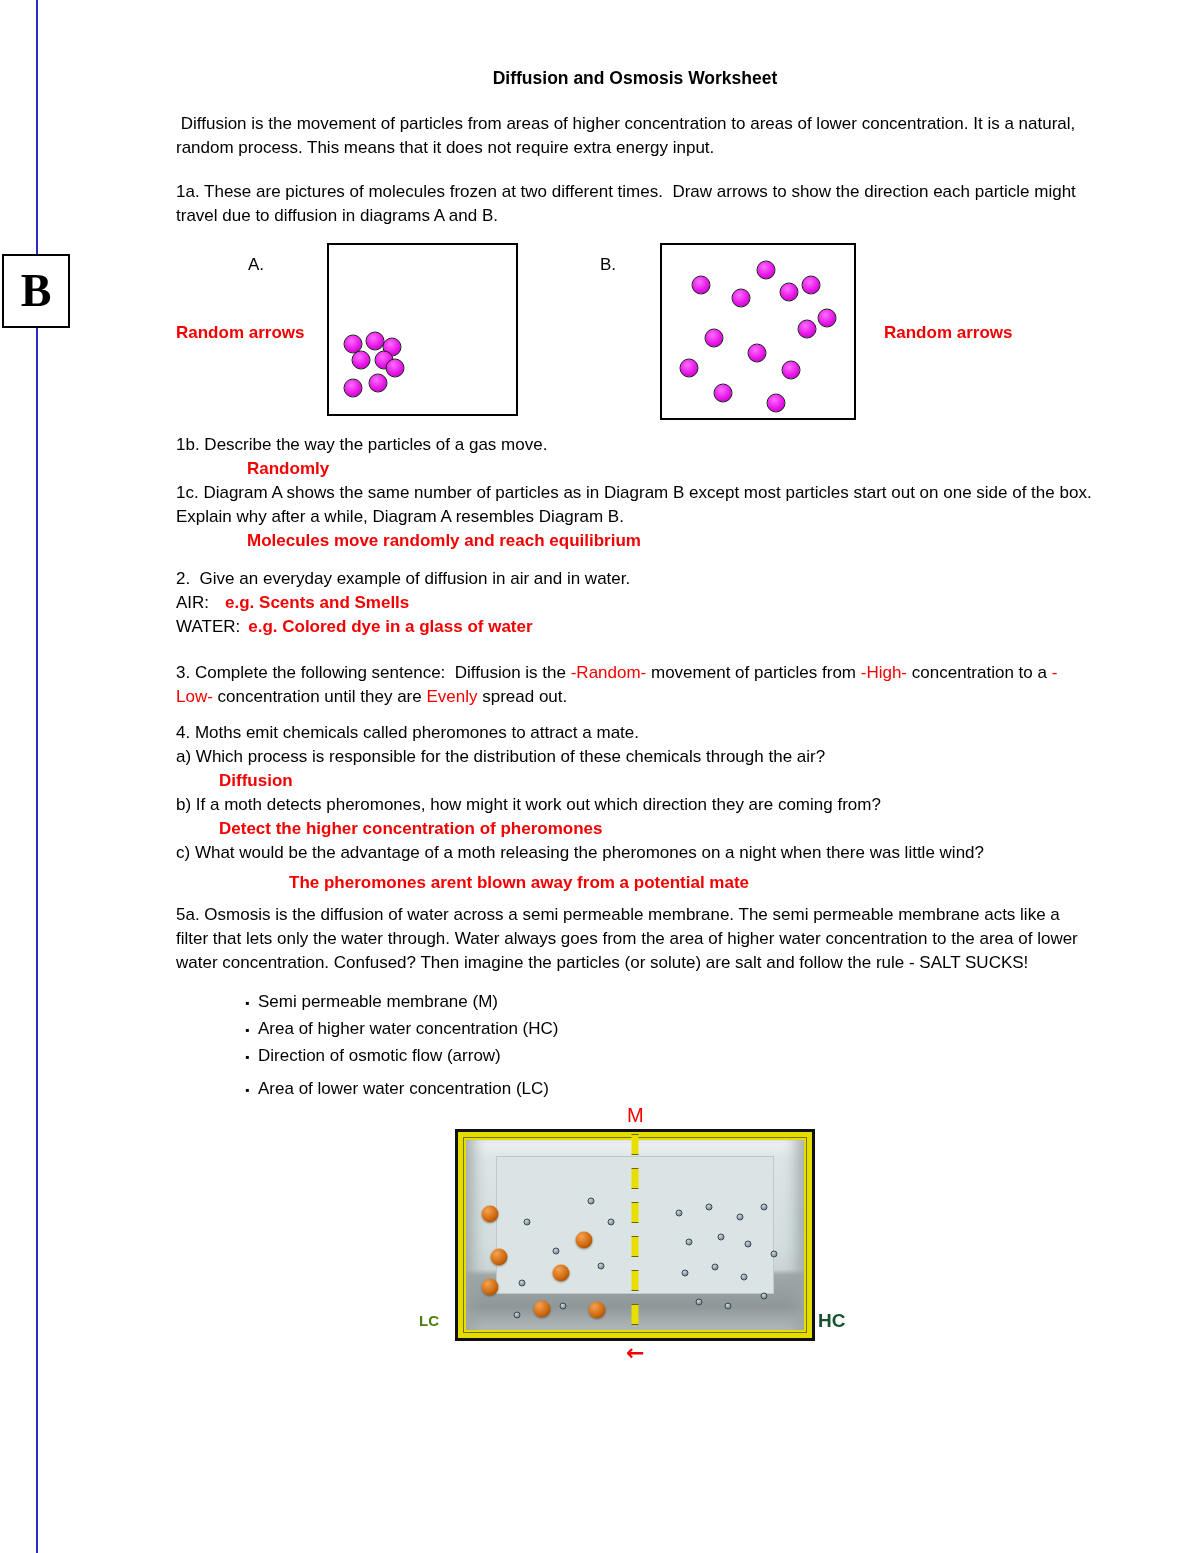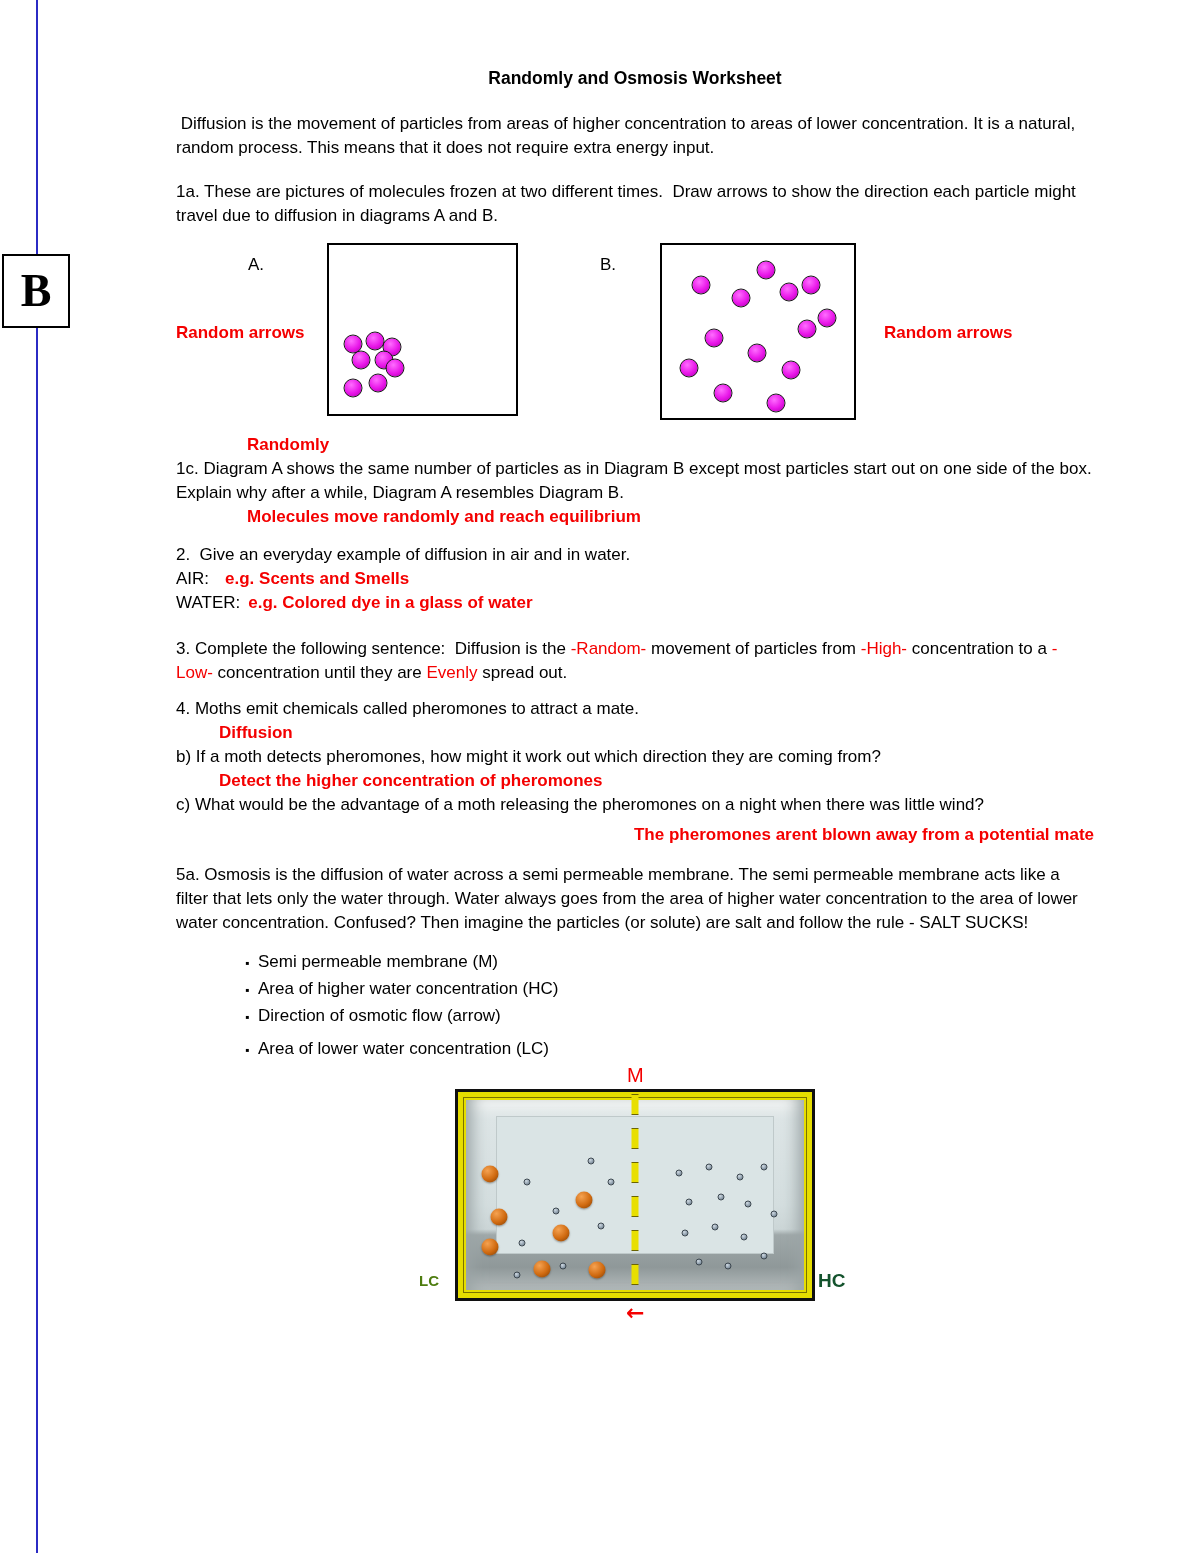--- a/index.html
+++ b/index.html
@@ -10,21 +10,21 @@
   .grade-box { position:absolute; left:2px; top:254px; width:68px; height:74px; border:2px solid #000; background:#fff; display:flex; align-items:center; justify-content:center; z-index:2; }
   .grade-box span { font-family:"Liberation Serif", serif; font-weight:bold; font-size:46px; line-height:1; }
   .content { position:absolute; left:176px; top:66px; width:918px; font-size:17px; line-height:24px; }
   .title { font-size:17.5px; font-weight:bold; text-align:center; margin-bottom:22px; line-height:24px; }
   .block, .line { white-space:pre-wrap; }
   .mb20 { margin-bottom:20px; }
   .mb14 { margin-bottom:14px; }
   .mb22 { margin-bottom:22px; }
   .mb24 { margin-bottom:12px; }
   .mb6  { margin-bottom:6px; }
-  .mb8  { margin-bottom:16px;text-align:right; }
+  .mb8  { margin-bottom:8px; }
   .answer { color:#f40000; font-weight:bold; }
   .blank { color:#f40000; }
   .ind1 { padding-left:71px; }
   .ind2 { padding-left:43px; }
   .ind3 { padding-left:113px; }
   .gap16 { margin-left:16px; }
   .gap8 { margin-left:8px; }
 
   
   .diagram-row { position:relative; height:190px; margin-top:15px; }
@@ -62,21 +62,21 @@
 </head>
 <body>
 
 <div class="page">
   <div class="margin-rule"></div>
   <div class="grade-box">
       <span>B</span>
     </div>
 
   <div class="content">
-    <h1 class="title">Randomly and Osmosis Worksheet</h1>
+    <h1 class="title">Diffusion and Osmosis Worksheet</h1>
 
     <p class="block mb20"> Diffusion is the movement of particles from areas of higher concentration to areas of lower concentration. It is a natural, random process. This means that it does not require extra energy input.</p>
 
     <p class="block">1a. These are pictures of molecules frozen at two different times.  Draw arrows to show the direction each particle might travel due to diffusion in diagrams A and B.</p>
 
     <div class="diagram-row">
       <span class="annot" style="left:0;top:78px;">Random arrows</span>
       <span class="dlabel" style="left:72px;top:10px;">A.</span>
       <div class="pbox" id="box-a" style="left:151px;top:0;width:191px;height:173px;">
           <div class="molecule" style="left: 13.1%; top: 58.4%;"></div>
@@ -100,31 +100,33 @@
           <div class="molecule" style="left: 27%; top: 53.7%;"></div>
           <div class="molecule" style="left: 49.5%; top: 62.7%;"></div>
           <div class="molecule" style="left: 14.3%; top: 71.2%;"></div>
           <div class="molecule" style="left: 67.3%; top: 72.3%;"></div>
           <div class="molecule" style="left: 31.6%; top: 85.3%;"></div>
           <div class="molecule" style="left: 59.2%; top: 91.5%;"></div>
         </div>
       <span class="annot" style="left:708px;top:78px;">Random arrows</span>
     </div>
 
+    <p class="line">1b. Describe the way the particles of a gas move.</p>
     <p class="line answer ind1">Randomly</p>
     <p class="line">1c. Diagram A shows the same number of particles as in Diagram B except most particles start out on one side of the box. Explain why after a while, Diagram A resembles Diagram B.</p>
     <p class="line answer ind1 mb14">Molecules move randomly and reach equilibrium</p>
 
     <p class="line">2.  Give an everyday example of diffusion in air and in water.</p>
     <p class="line"><span>AIR:</span><span class="answer gap16">e.g. Scents and Smells</span></p>
     <p class="line mb22"><span>WATER:</span><span class="answer gap8">e.g. Colored dye in a glass of water</span></p>
 
     <p class="line mb24"><span>3. Complete the following sentence:  Diffusion is the </span><span class="blank">-Random-</span><span> movement of particles from </span><span class="blank">-High-</span><span> concentration to a </span><span class="blank">-Low-</span><span> concentration until they are </span><span class="blank">Evenly</span><span> spread out.</span></p>
 
     <p class="line">4. Moths emit chemicals called pheromones to attract a mate.</p>
+    <p class="line">a) Which process is responsible for the distribution of these chemicals through the air?</p>
     <p class="line answer ind2">Diffusion</p>
     <p class="line">b) If a moth detects pheromones, how might it work out which direction they are coming from?</p>
     <p class="line answer ind2">Detect the higher concentration of pheromones</p>
     <p class="line mb6">c) What would be the advantage of a moth releasing the pheromones on a night when there was little wind?</p>
     <p class="line answer ind3 mb8">The pheromones arent blown away from a potential mate</p>
 
     <p class="block mb14">5a. Osmosis is the diffusion of water across a semi permeable membrane. The semi permeable membrane acts like a filter that lets only the water through. Water always goes from the area of higher water concentration to the area of lower water concentration. Confused? Then imagine the particles (or solute) are salt and follow the rule - SALT SUCKS!</p>
     <div class="bullet-row"><span class="bullet">▪</span><span>Semi permeable membrane (M)</span></div>
     <div class="bullet-row"><span class="bullet">▪</span><span>Area of higher water concentration (HC)</span></div>
     <div class="bullet-row mb6"><span class="bullet">▪</span><span>Direction of osmotic flow (arrow)</span></div>

